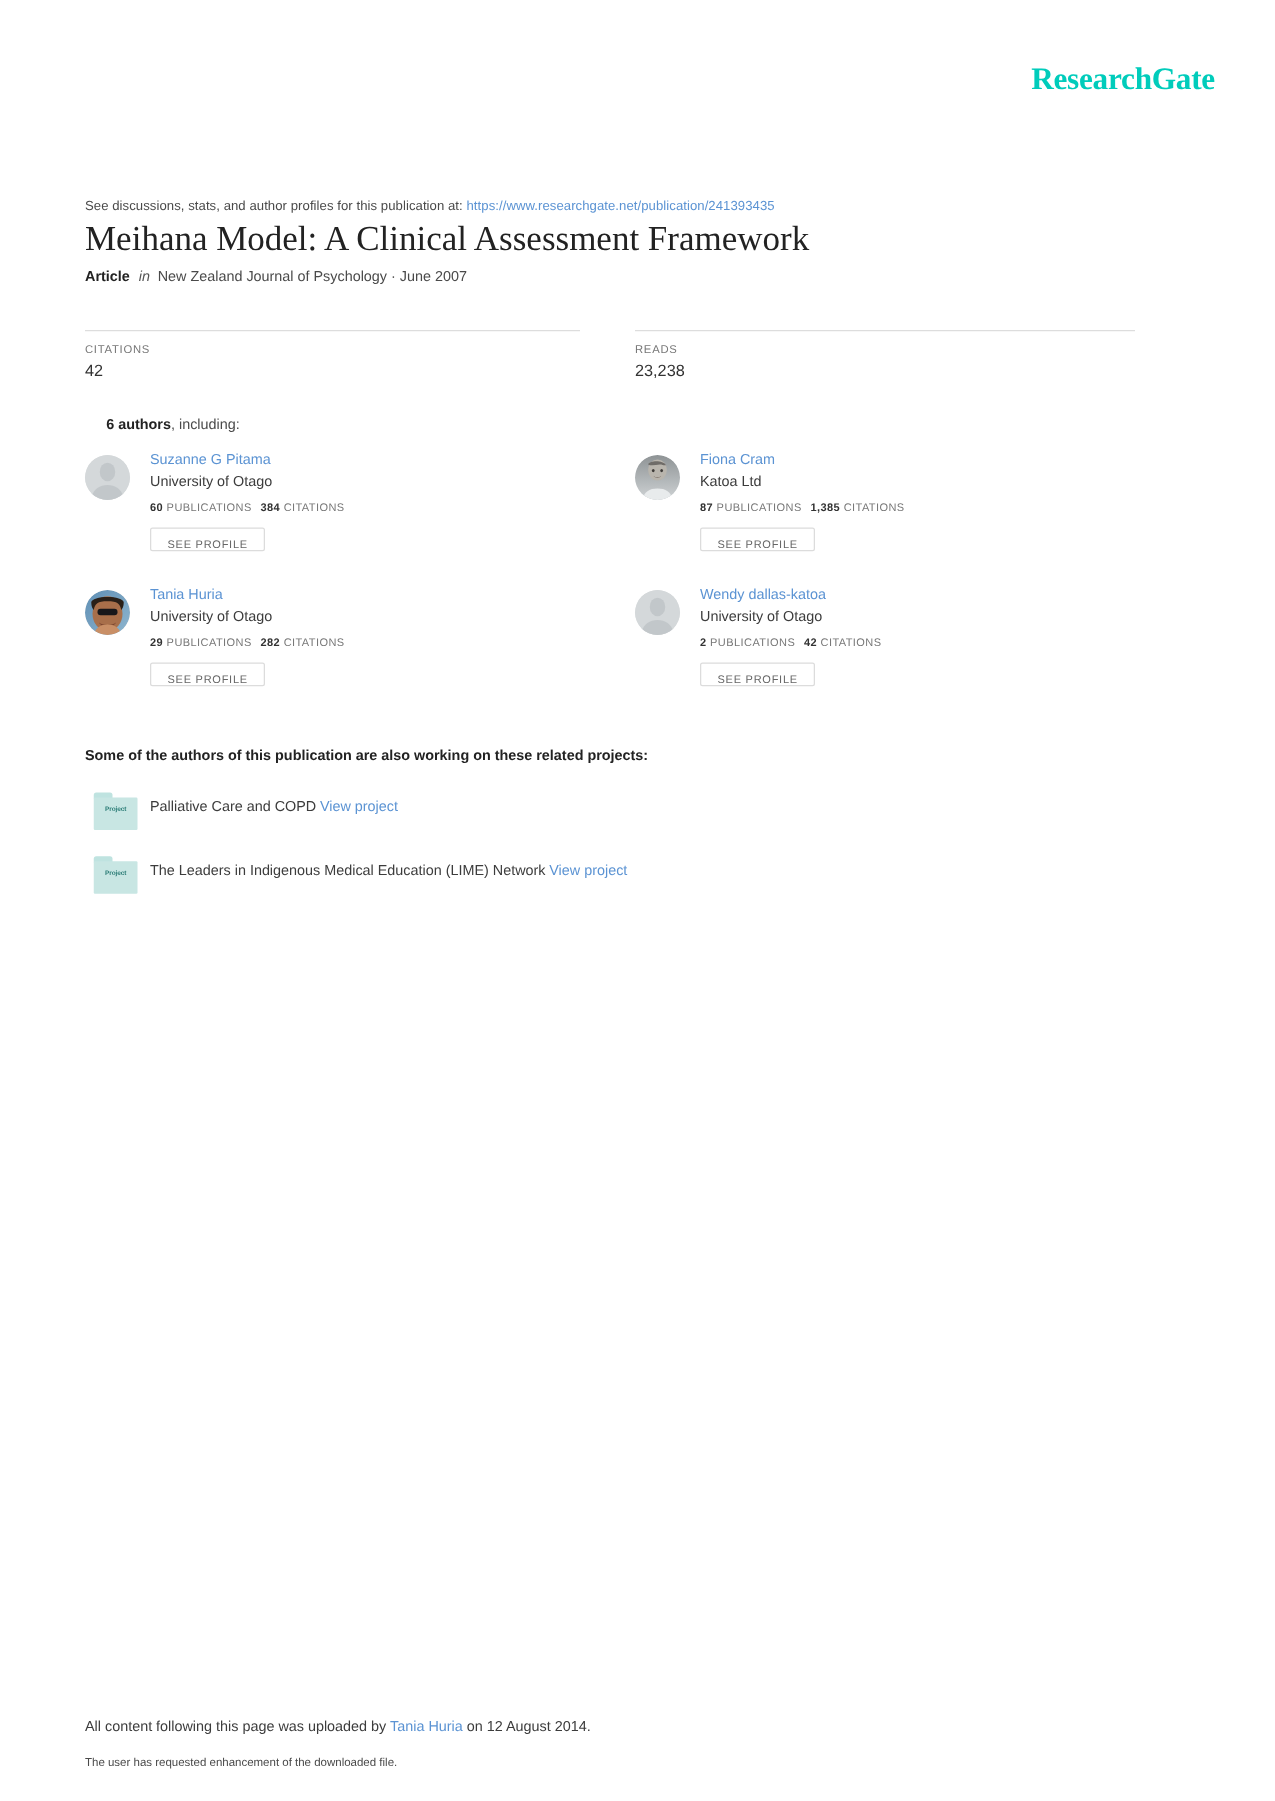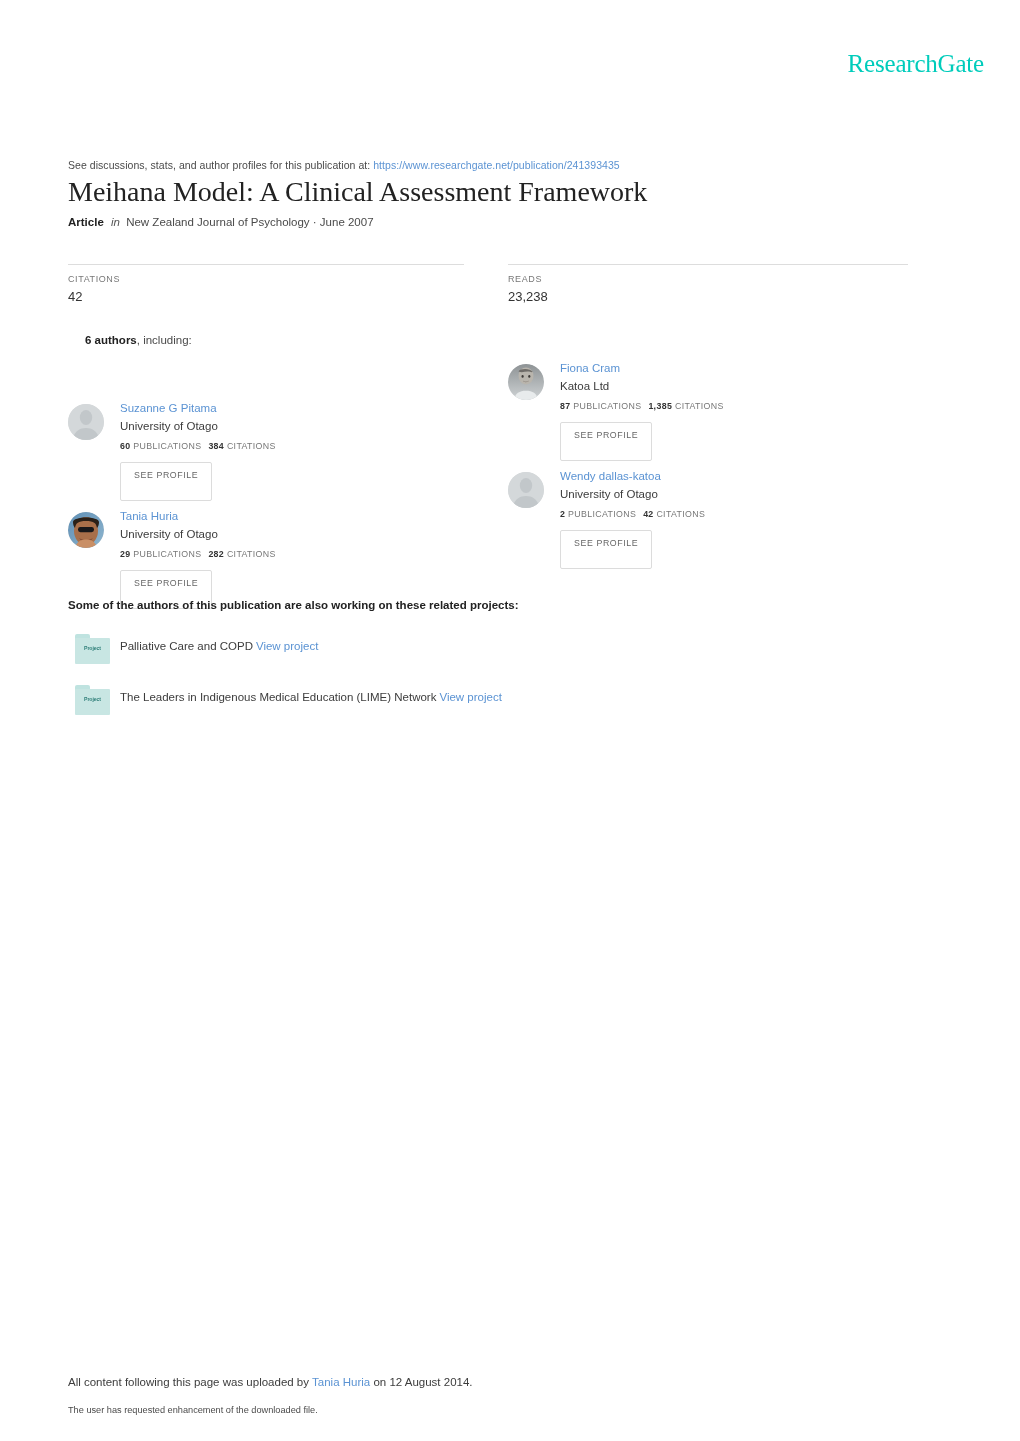--- a/index.html
+++ b/index.html
@@ -21,27 +21,28 @@
     position: relative;
     width: 1020px;
     height: 1441px;
     background: #fff;
   }
 
   
   .rg-logo {
     position: absolute;
     top: 51px;
-    right: 36px;
+    right: 48px;
     font-family: "Liberation Serif", serif;
     font-size: 25px;
     letter-spacing: -0.2px;
     color: #00ccbb;
     line-height: 1;
     white-space: nowrap;
+    font-weight: bold;
   }
 
   
   .content {
     position: absolute;
     left: 68px;
     top: 0;
     width: 884px;
   }
 
@@ -127,21 +128,21 @@
     top: 362px;
     left: 0;
     width: 884px;
   }
   .author-row { position: relative; height: 108px; }
   .author {
     position: absolute;
     top: 0;
     width: 420px;
   }
-  .author.col-left  { left: 0; margin-top: 40px; }
+  .author.col-left  { left: 0; }
   .author.col-right { left: 440px; }
 
   .avatar {
     position: absolute;
     left: 0;
     top: 2px;
     width: 36px;
     height: 36px;
     border-radius: 50%;
     overflow: hidden;
@@ -170,21 +171,21 @@
     letter-spacing: 0.35px;
     text-transform: uppercase;
     white-space: nowrap;
   }
   .author-metrics b { color: #333333; font-weight: bold; }
   .author-metrics .gap { display: inline-block; width: 7px; }
 
   .see-profile {
     display: inline-block;
     margin-top: 11px;
-    padding: 7px 13px 20px 13px;
+    padding: 7px 13px 0 13px;
     border: 1px solid #dcdcdc;
     border-radius: 2px;
     background: #ffffff;
     font-size: 8.8px;
     letter-spacing: 0.6px;
     color: #666666;
     text-transform: uppercase;
     cursor: pointer;
   }
 

